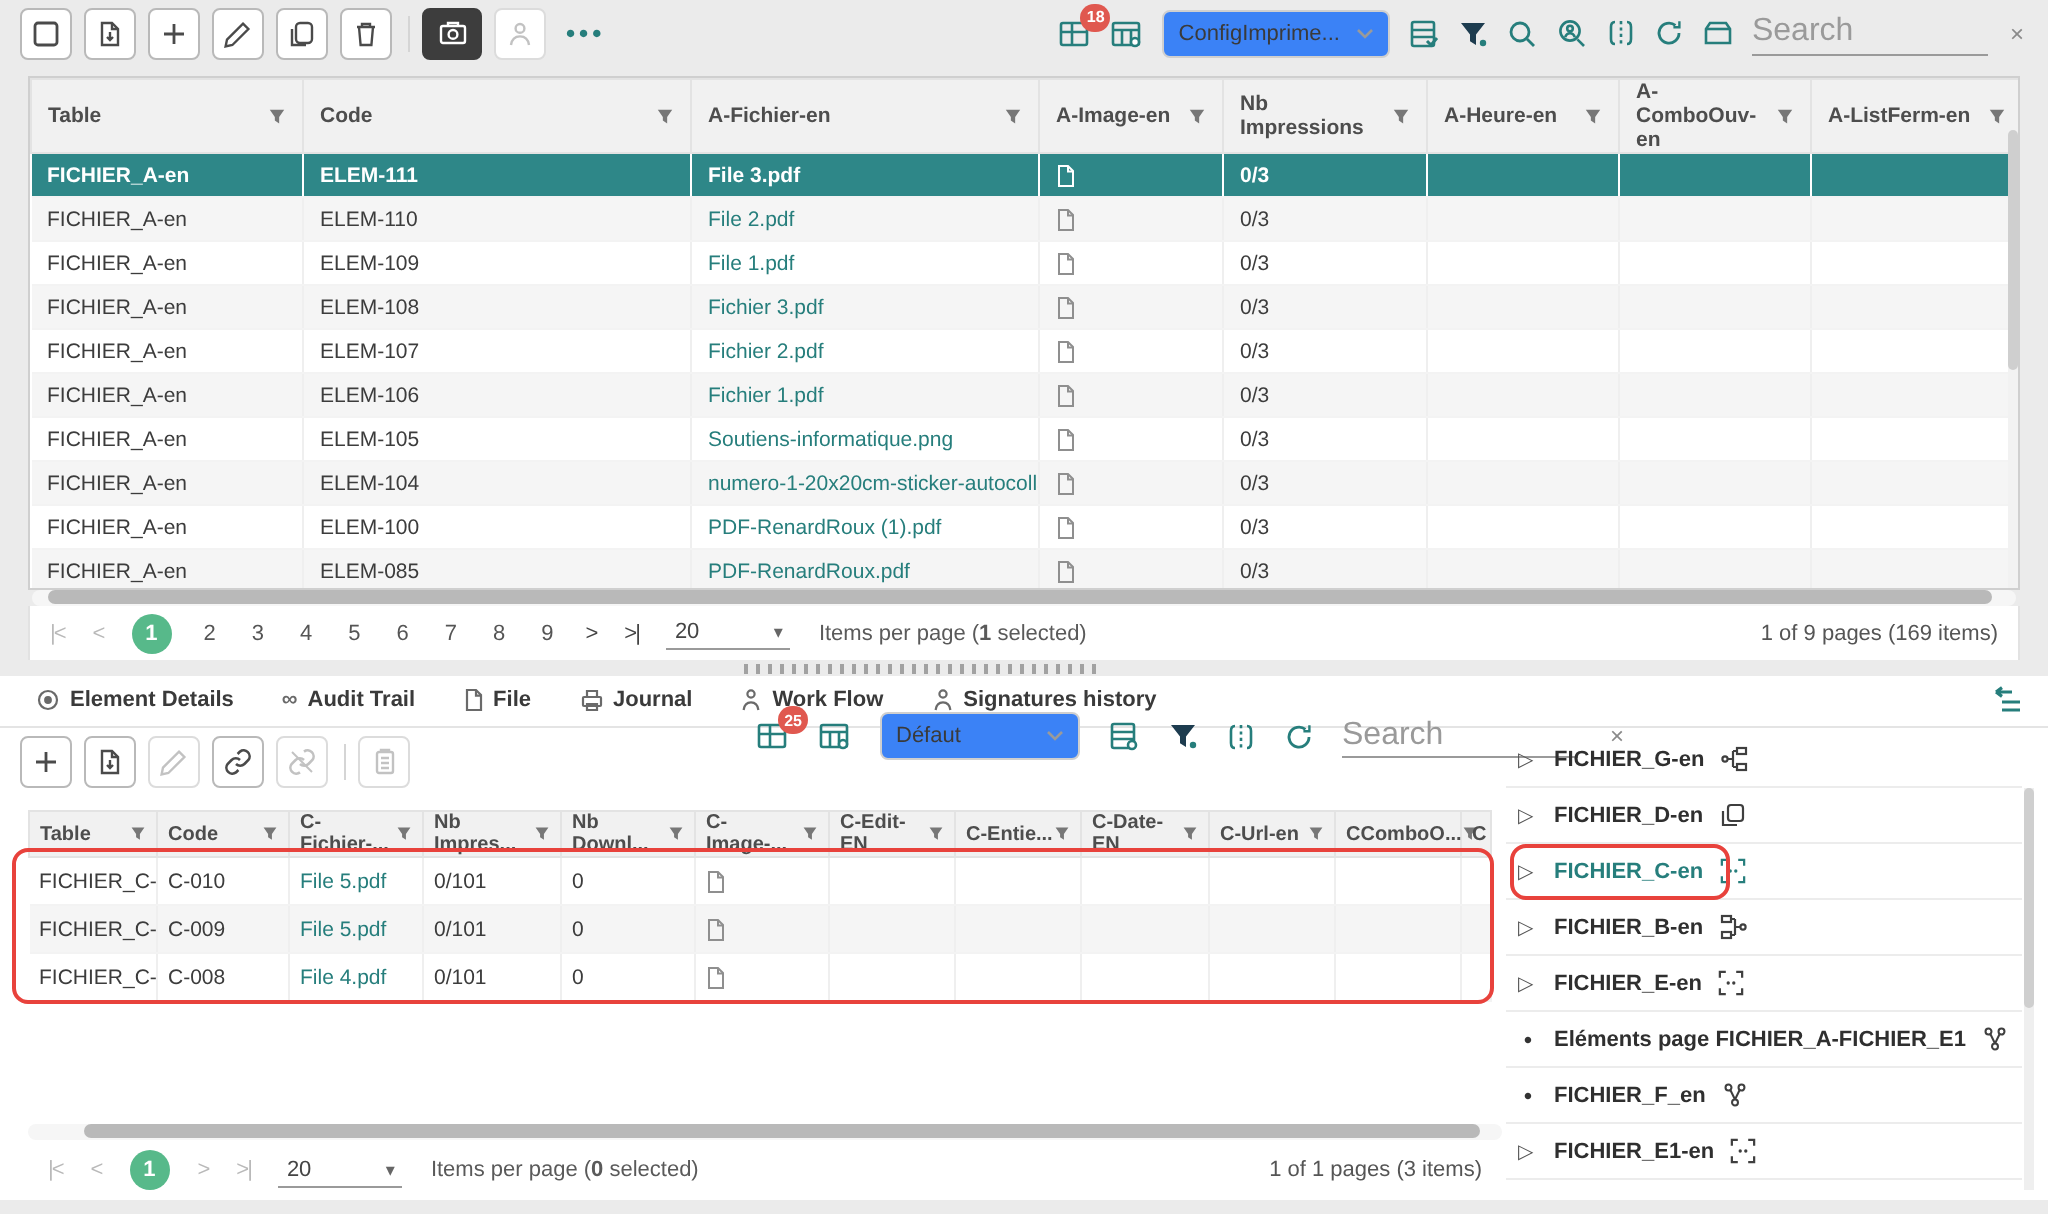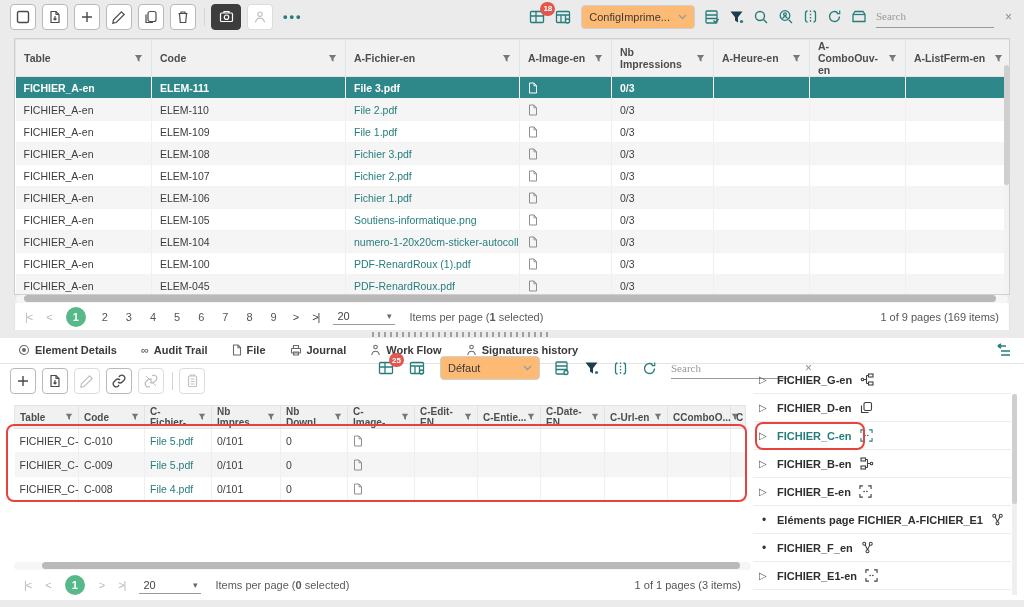--- a/index.html
+++ b/index.html
@@ -13,23 +13,23 @@
   .topbar{position:absolute;top:0;left:0;right:0;height:33px;background:#ebebeb;display:flex;align-items:center;padding:0 10px}
   .btn{width:26px;height:26px;background:#fff;border:1px solid #b9b9b9;border-radius:4px;display:flex;align-items:center;justify-content:center;color:#4a4a4a;margin-right:6px;flex:none}
   .btn.disabled{color:#c2c2c2;border-color:#dcdcdc}
   .btn.dark{background:#3d3d3d;border-color:#3d3d3d;color:#fff;width:30px}
   .tb-sep{width:1px;height:18px;background:#d5d5d5;margin:0 6px 0 2px}
   .more-dots{color:#267e7c;font-weight:bold;letter-spacing:2px;font-size:13px;margin-left:4px}
   .tb-right{margin-left:auto;display:flex;align-items:center;gap:9px}
   .tealic{color:#267e7c}
   .badge-wrap{position:relative}
   .badge{position:absolute;top:-7px;right:-9px;min-width:14px;height:14px;border-radius:8px;background:#e0584f;color:#fff;font-size:8px;font-weight:bold;display:flex;align-items:center;justify-content:center;padding:0 3px}
-  .dropdown{height:24px;background:#fdba74;border:1px solid #cfcfcf;border-radius:4px;display:flex;align-items:center;padding:0 7px;gap:8px;color:#3a3a3a;min-width:100px;justify-content:space-between}
+  .dropdown{height:24px;background:#3b82f6;border:1px solid #cfcfcf;border-radius:4px;display:flex;align-items:center;padding:0 7px;gap:8px;color:#3a3a3a;min-width:100px;justify-content:space-between}
   .searchbox{display:flex;align-items:center;border-bottom:1px solid #9a9a9a;height:22px;width:118px}
-  .searchbox input{border:none;outline:none;background:transparent;width:100%;font-family:Liberation Serif, serif;font-size:11px;color:#444}
+  .searchbox input{border:none;outline:none;background:transparent;width:100%;font-family:Liberation Sans, sans-serif;font-size:16px;color:#444}
   .searchbox input::placeholder{color:#9a9a9a}
   .clear-x{color:#8a8a8a;font-size:12px;padding:0 2px;cursor:pointer}
 
   
   .grid1{position:absolute;top:38px;left:14px;width:996px;height:257px;background:#fff;border:1px solid #cfcfcf;overflow:hidden}
   table{border-collapse:collapse;table-layout:fixed;width:100%}
   th{background:#f1f1f1;border:1px solid #e3e3e3;height:26px;padding:0 8px;font-size:10.5px;color:#4d4d4d;text-align:left;font-weight:bold}
   .hcell{display:flex;align-items:center;justify-content:space-between}
   td{height:22px;padding:0 8px;font-size:10.5px;color:#3c3c3c;border-right:1px solid #efefef;border-bottom:1px solid #f3f3f3;overflow:hidden;white-space:nowrap}
   .grid1 tbody tr:nth-child(even) td{background:#f5f5f5}
@@ -445,21 +445,21 @@
                 <path d="M1.5 1h4.5l2.5 2.5V11h-7z"></path>
                 <path d="M6 1v2.8h2.5"></path>
               </svg></span></td>
           <td>0/3</td>
           <td></td>
           <td></td>
           <td></td>
         </tr>
       <tr>
           <td>FICHIER_A-en</td>
-          <td>ELEM-045</td>
+          <td>ELEM-085</td>
           <td><a class="flink">PDF-RenardRoux.pdf</a></td>
           <td><span><svg width="10" height="12" viewBox="0 0 10 12" fill="none" stroke="#8f8f8f" stroke-width="1">
                 <path d="M1.5 1h4.5l2.5 2.5V11h-7z"></path>
                 <path d="M6 1v2.8h2.5"></path>
               </svg></span></td>
           <td>0/3</td>
           <td></td>
           <td></td>
           <td></td>
         </tr>

